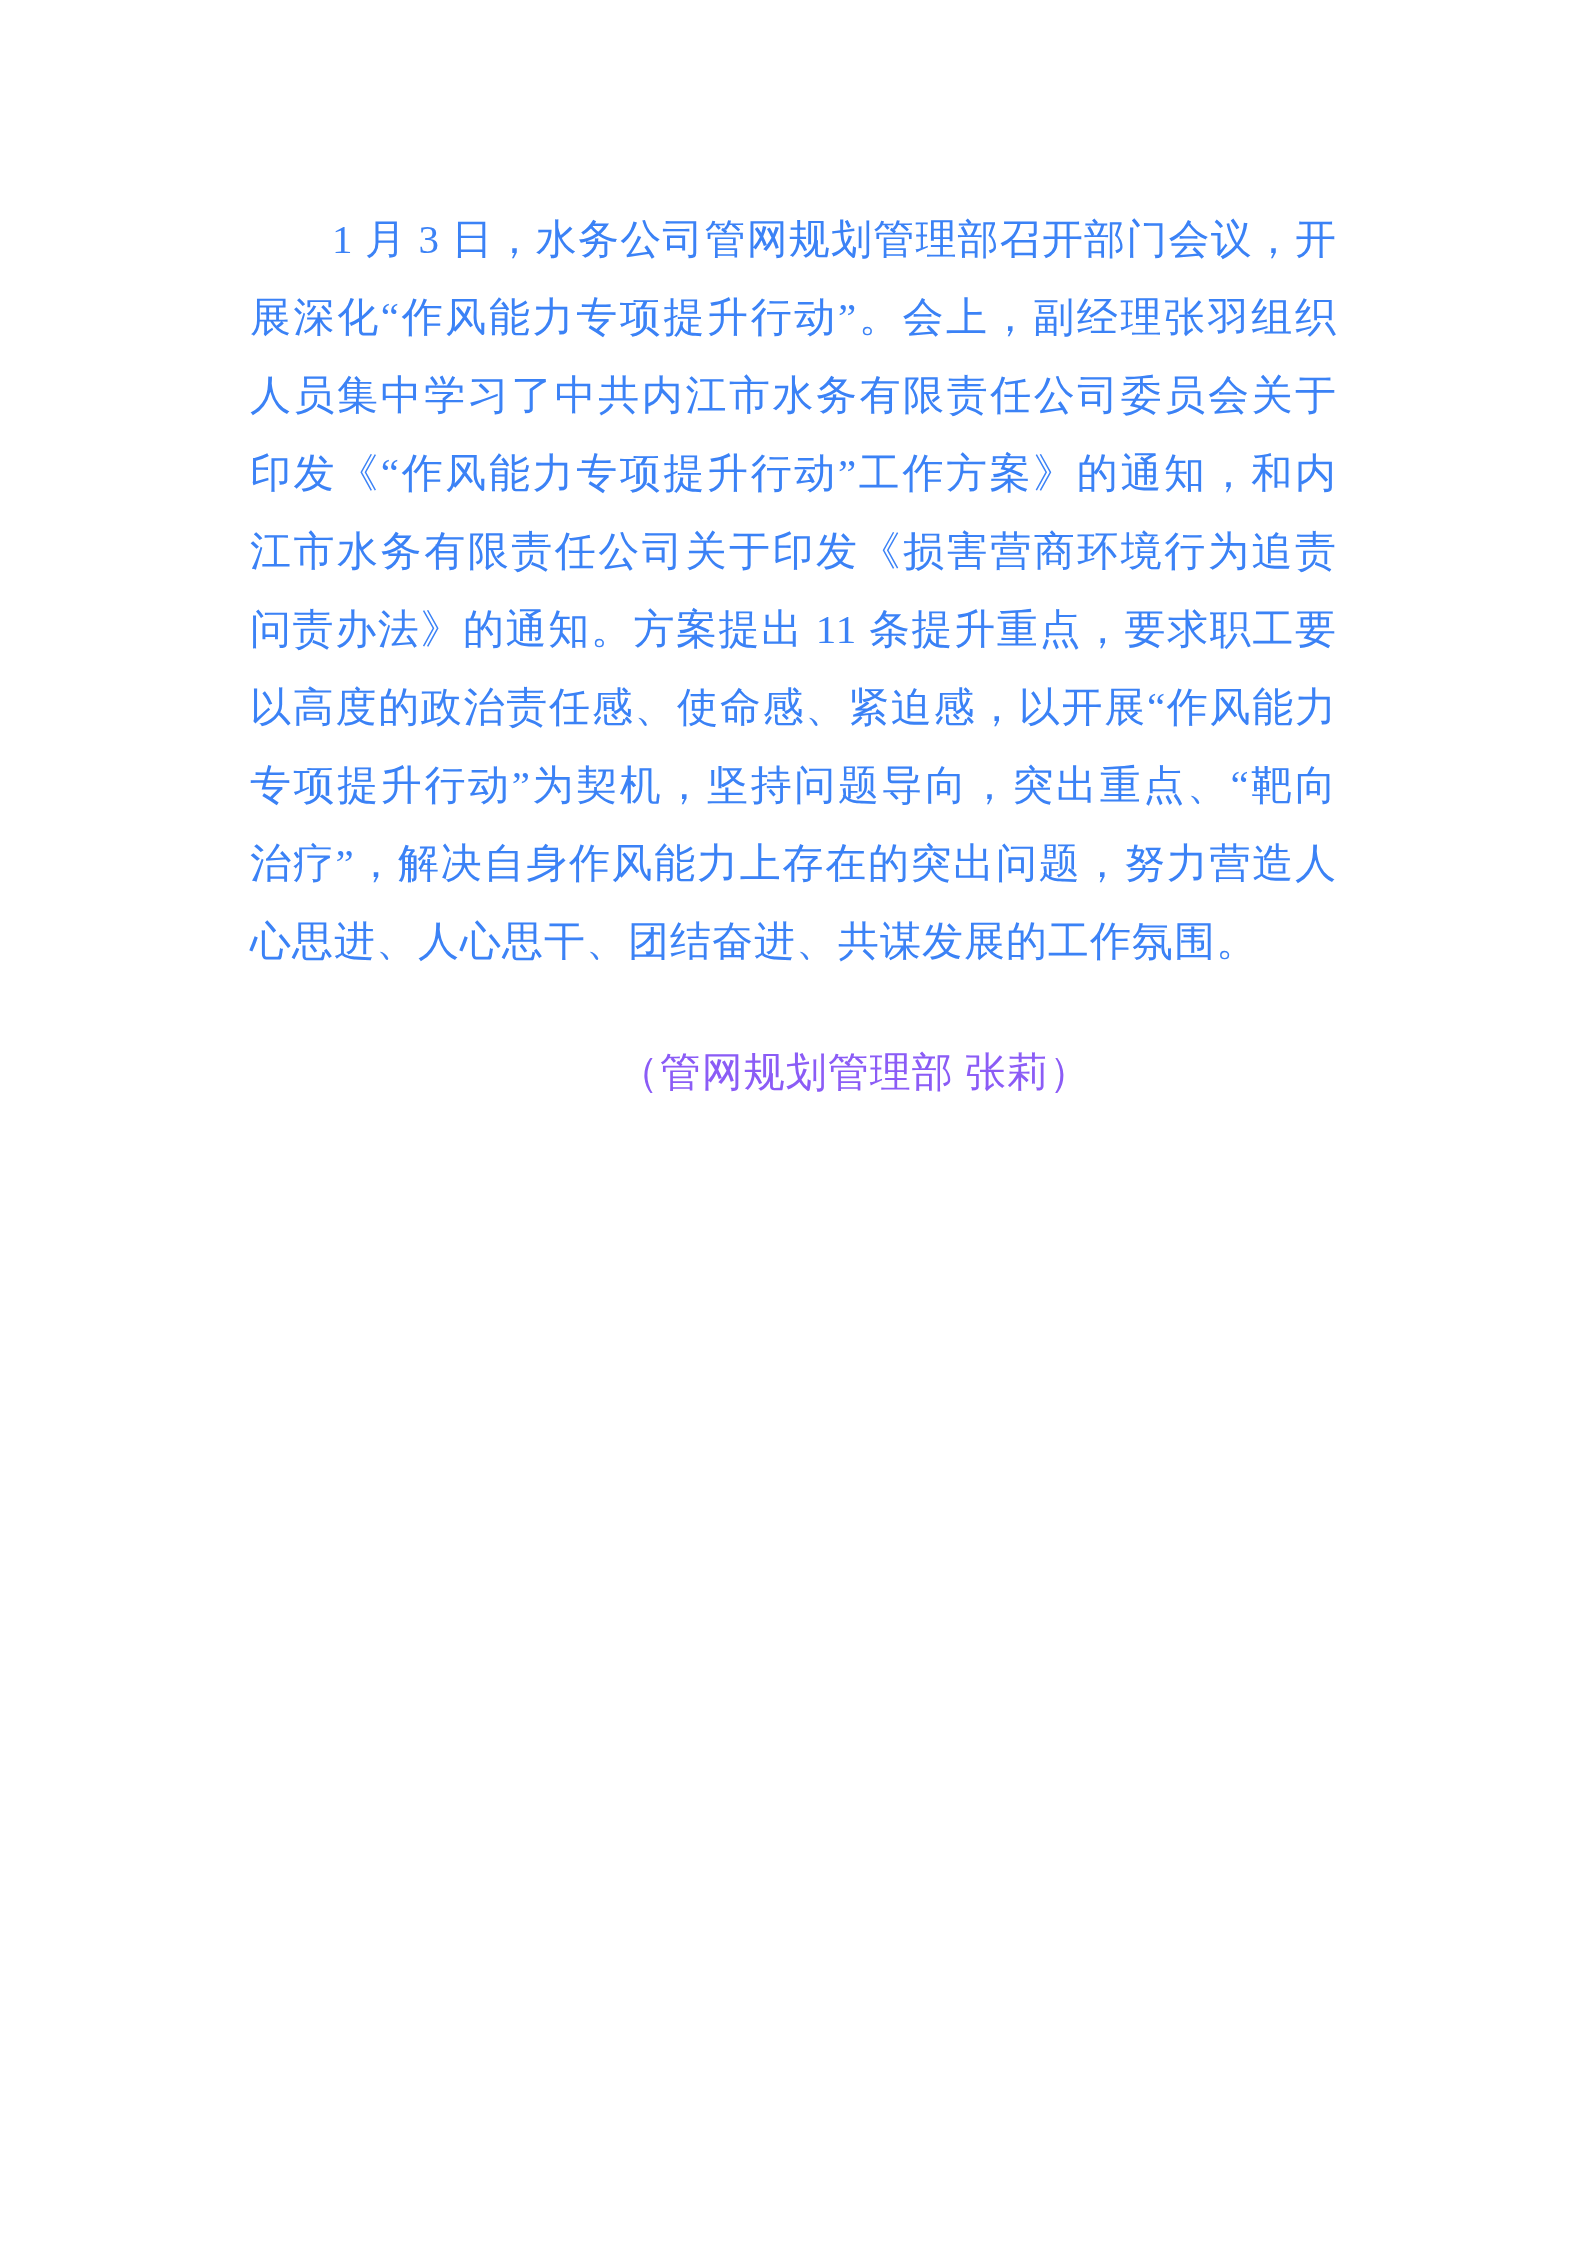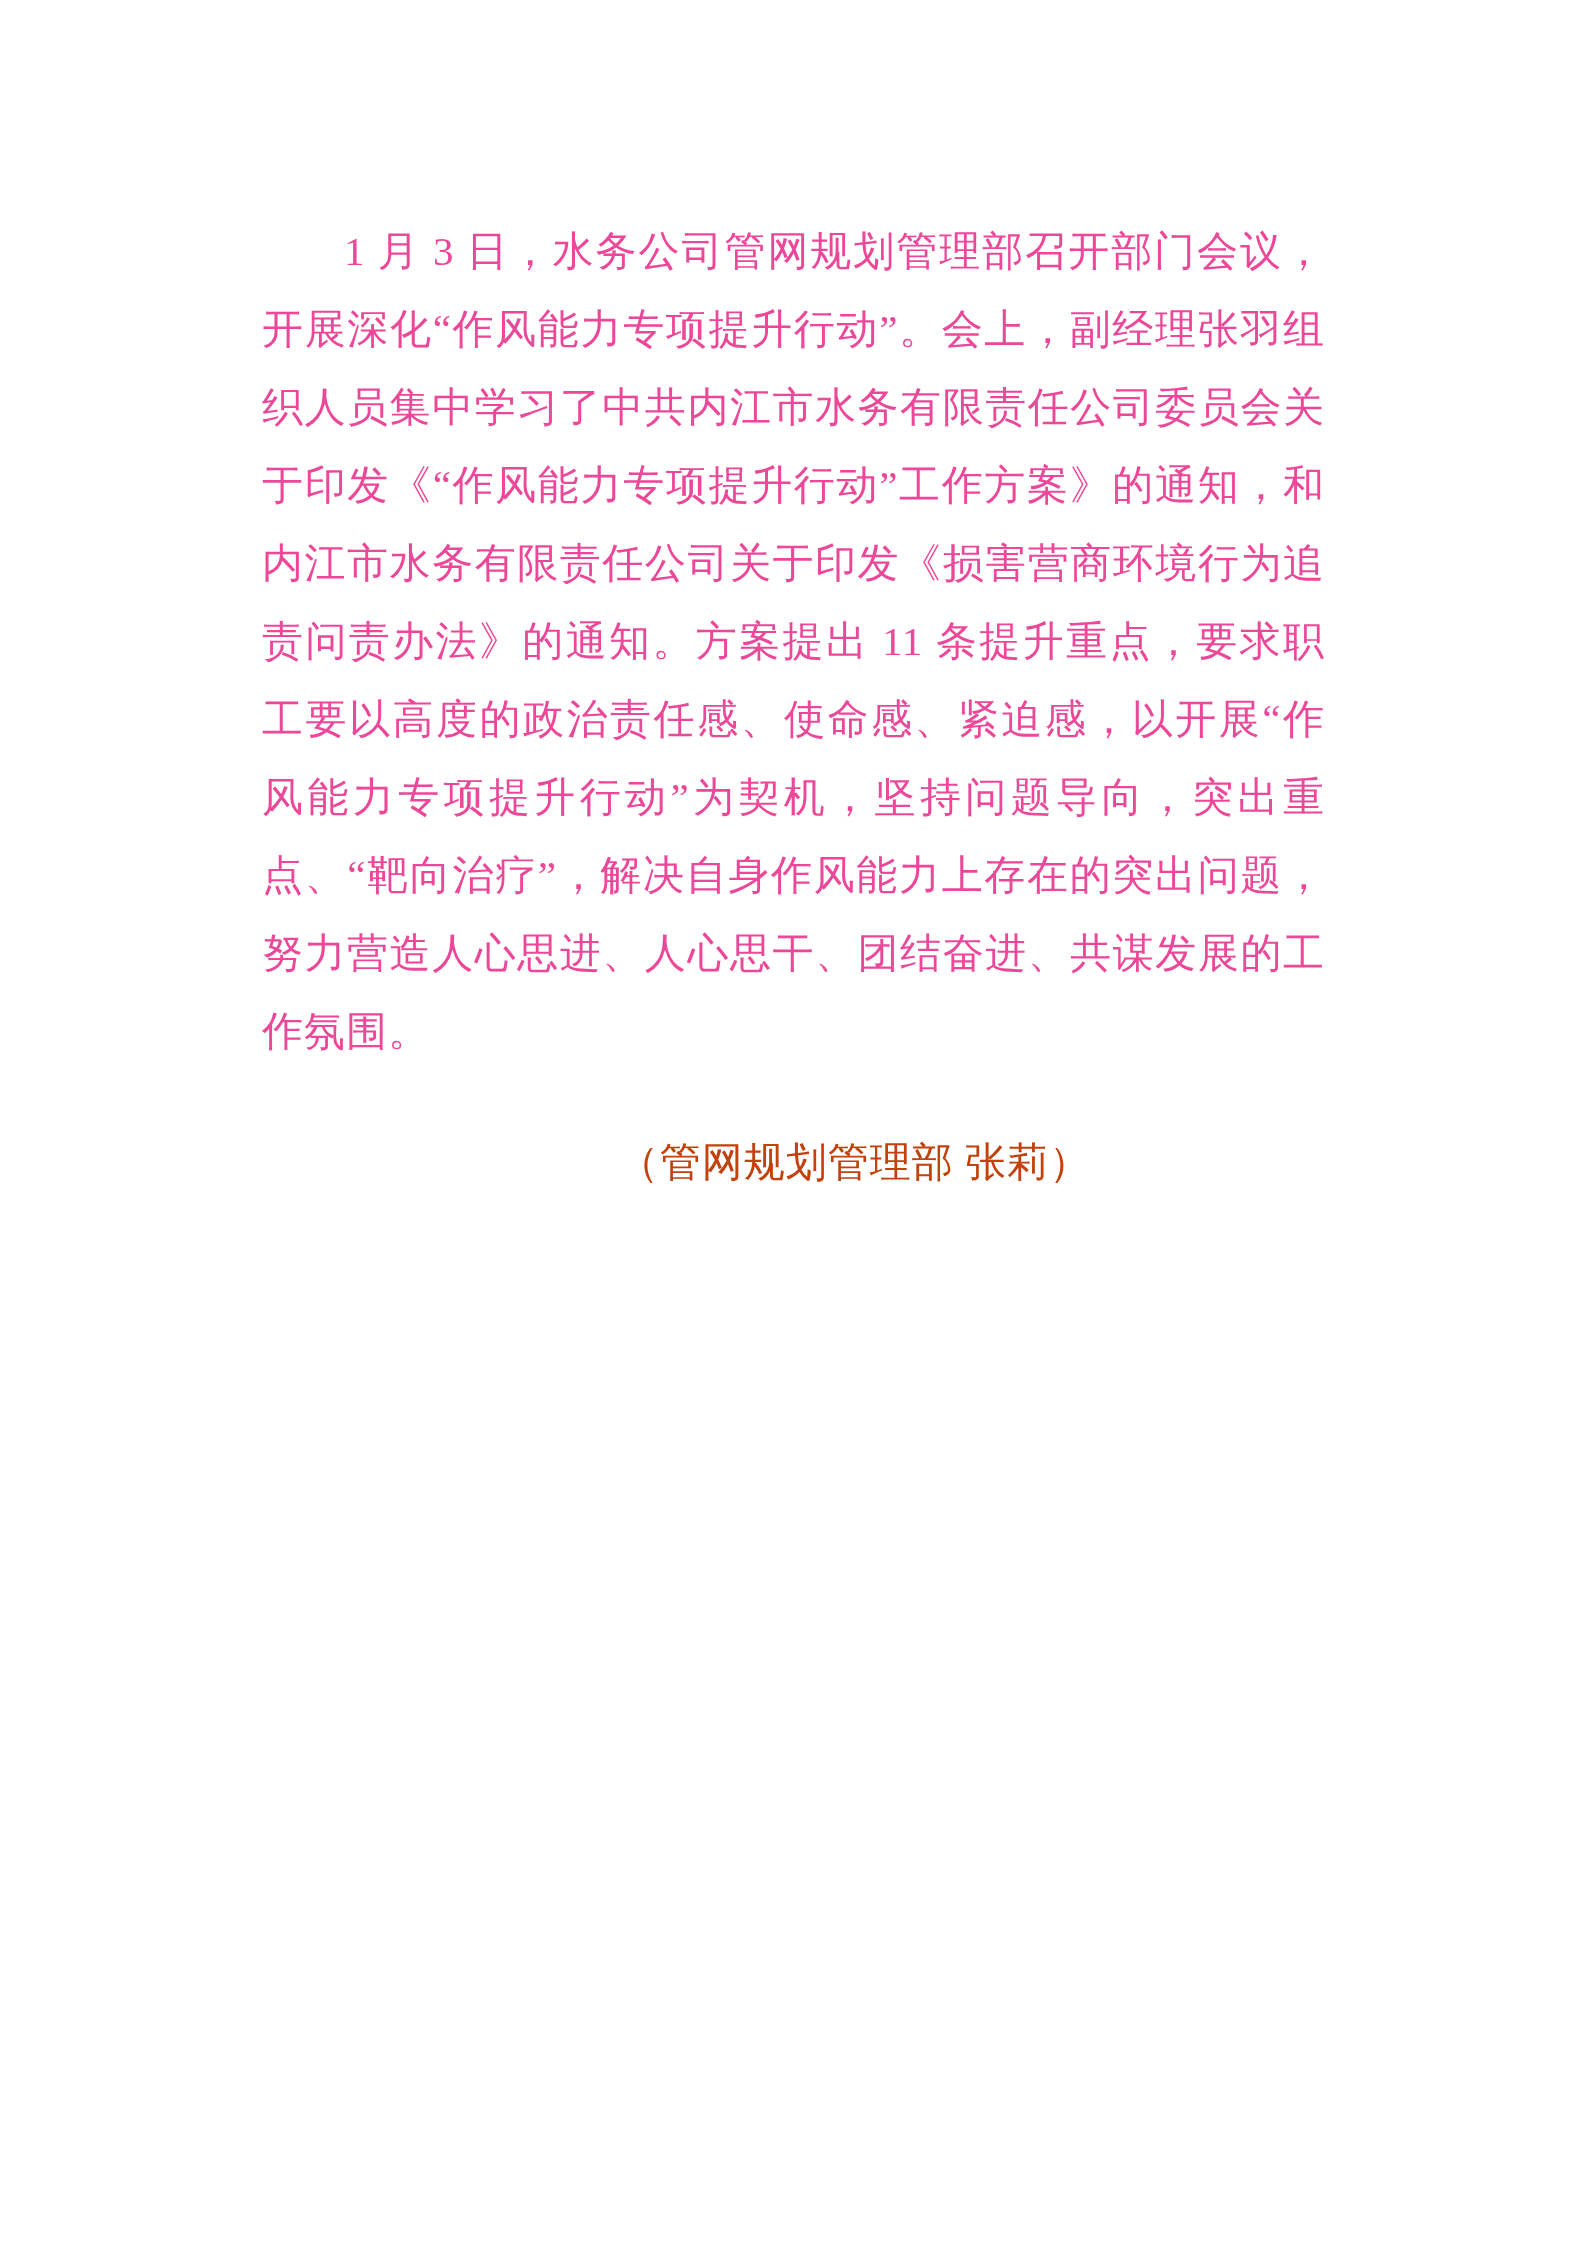--- a/index.html
+++ b/index.html
@@ -11,35 +11,35 @@
     position: relative;
     width: 1587px;
     height: 2245px;
     background: #ffffff;
     box-sizing: border-box;
     padding: 196px 246px 0 246px;
     overflow: hidden;
     font-family: "Liberation Serif", "DejaVu Serif", serif;
   }
   .para {
-    margin: 16px;
+    margin: 4px;
     font-size: 41px;
     line-height: 78px;
-    color: #ec4899;
+    color: #3b82f6;
     text-align: justify;
     text-justify: inter-ideograph;
     text-indent: 2em;
     letter-spacing: 1px;
     word-break: break-all;
   }
   .signature {
     margin: 53px 0 0 0;
     font-size: 41px;
     line-height: 78px;
-    color: #c2410c;
+    color: #8b5cf6;
     text-align: right;
     padding-right: 250px;
     letter-spacing: 1px;
     white-space: nowrap;
   }
 </style>
 </head>
 <body>
 
 <div class="page">

